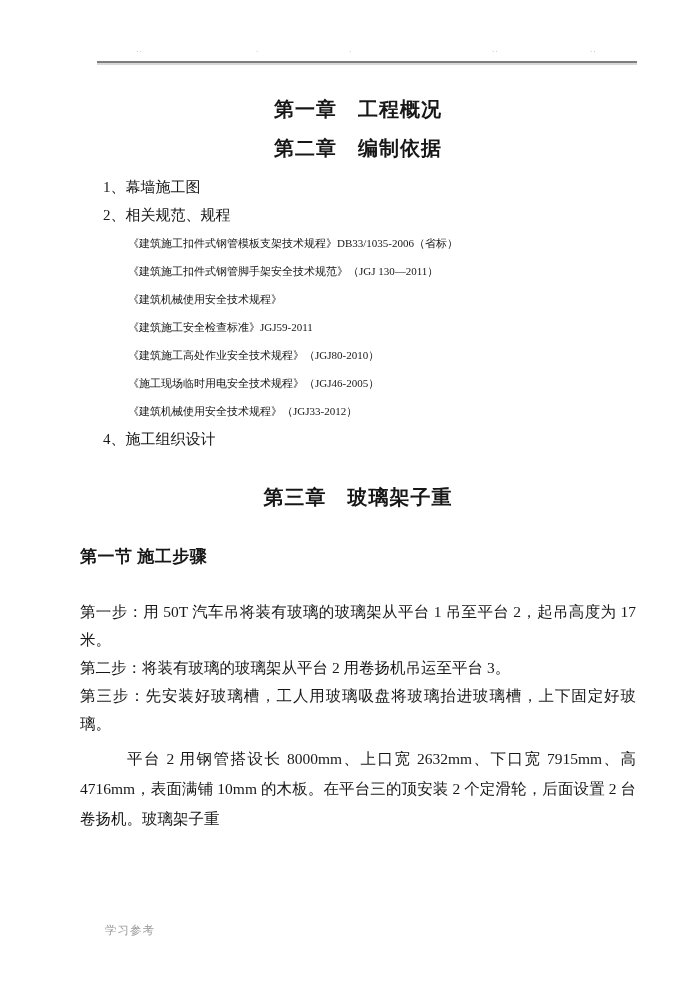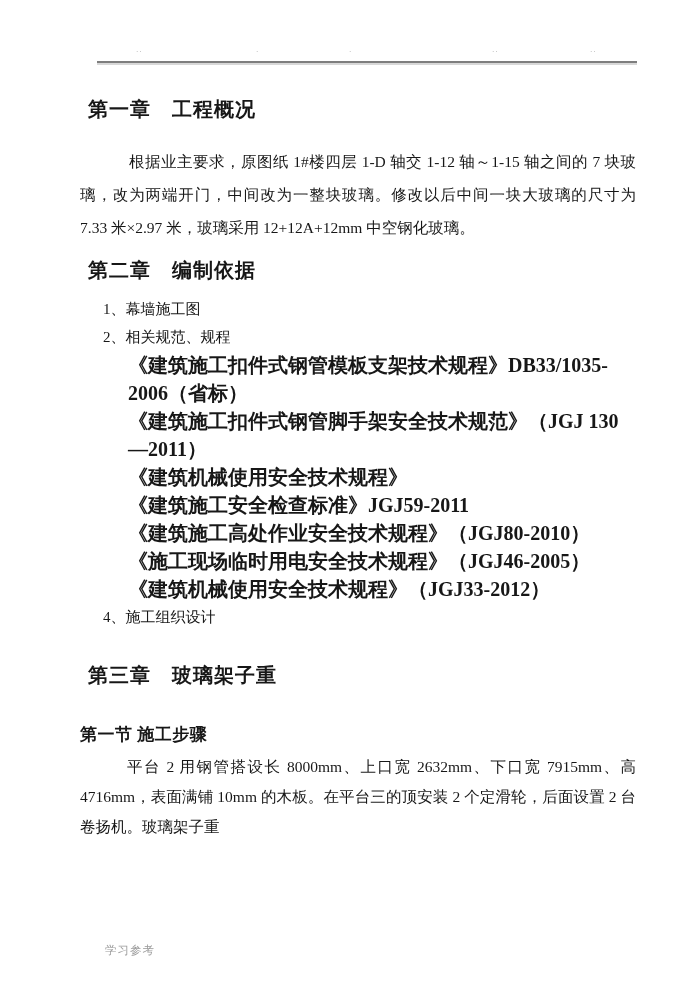--- a/index.html
+++ b/index.html
@@ -41,24 +41,24 @@
   .hmark.m4 { left: 492px; }
   .hmark.m5 { left: 590px; }
 
   .content {
     position: absolute;
     left: 80px;
     top: 84px;
     width: 556px;
   }
   .chapter-title {
-    margin: 8px;
+    margin: 0;
     font-size: 20px;
     font-weight: bold;
-    text-align: left;
+    text-align: center;
     line-height: 26px;
     letter-spacing: 1px;
   }
   #ch1-title { margin-top: 12px; }
   #ch2-title { margin-top: 13px; }
   #ch3-title { margin-top: 31px; }
 
   .body-para {
     margin: 0;
     font-size: 15.5px;
@@ -68,24 +68,23 @@
   }
   #intro-para { margin-top: 23px; }
 
   .ref-list { margin-top: 12px; }
   .ref-item {
     font-size: 15px;
     line-height: 28px;
     padding-left: 23px;
   }
   .ref-standard {
-    font-size: 20px;
+    font-size: 11px;
     line-height: 28px;
     padding-left: 48px;
-    font-weight: bold;
   }
 
   .section-title {
     margin: 36px 0 0 0;
     font-size: 17px;
     font-weight: bold;
     line-height: 22px;
     letter-spacing: 0.5px;
   }
   .steps { margin-top: 30px; }
@@ -96,21 +95,21 @@
   }
   #platform-para {
     margin-top: 6px;
     line-height: 30px;
     text-indent: 47px;
   }
 
   .page-footer {
     position: absolute;
     left: 105px;
-    top: 943px;
+    top: 923px;
     font-size: 11.5px;
     color: #9b9b9b;
     letter-spacing: 1px;
   }
 </style>
 </head>
 <body>
 
 <div class="page">
 
@@ -118,21 +117,20 @@
   <span class="hmark m1">··</span>
   <span class="hmark m2">·</span>
   <span class="hmark m3">·</span>
   <span class="hmark m4">··</span>
   <span class="hmark m5">··</span>
 
   <div class="content">
 
     <h1 class="chapter-title" id="ch1-title">第一章　工程概况</h1>
 
-    <p class="body-para" id="intro-para">根据业主要求，原图纸 1#楼四层 1-D 轴交 1-12 轴～1-15 轴之间的 7 块玻璃，改为两端开门，中间改为一整块玻璃。修改以后中间一块大玻璃的尺寸为 7.33 米×2.97 米，玻璃采用 12+12A+12mm 中空钢化玻璃。</p>
 
     <h1 class="chapter-title" id="ch2-title">第二章　编制依据</h1>
 
     <div class="ref-list">
       <div class="ref-item">1、幕墙施工图</div>
       <div class="ref-item">2、相关规范、规程</div>
 
       <div class="ref-standard">《建筑施工扣件式钢管模板支架技术规程》DB33/1035-2006（省标）</div>
       <div class="ref-standard">《建筑施工扣件式钢管脚手架安全技术规范》（JGJ 130—2011）</div>
       <div class="ref-standard">《建筑机械使用安全技术规程》</div>
@@ -141,20 +139,25 @@
       <div class="ref-standard">《施工现场临时用电安全技术规程》（JGJ46-2005）</div>
       <div class="ref-standard">《建筑机械使用安全技术规程》（JGJ33-2012）</div>
 
       <div class="ref-item">4、施工组织设计</div>
     </div>
 
     <h1 class="chapter-title" id="ch3-title">第三章　玻璃架子重</h1>
 
     <h2 class="section-title">第一节 施工步骤</h2>
 
+    <div class="steps">
+      <div class="step-line">第一步：用 50T 汽车吊将装有玻璃的玻璃架从平台 1 吊至平台 2，起吊高度为 17 米。</div>
+      <div class="step-line">第二步：将装有玻璃的玻璃架从平台 2 用卷扬机吊运至平台 3。</div>
+      <div class="step-line">第三步：先安装好玻璃槽，工人用玻璃吸盘将玻璃抬进玻璃槽，上下固定好玻璃。</div>
+    </div>
 
     <p class="body-para" id="platform-para">平台 2 用钢管搭设长 8000mm、上口宽 2632mm、下口宽 7915mm、高 4716mm，表面满铺 10mm 的木板。在平台三的顶安装 2 个定滑轮，后面设置 2 台卷扬机。玻璃架子重</p>
 
   </div>
 
   <div class="page-footer">学习参考</div>
 
 </div>
 
 </body></html>

